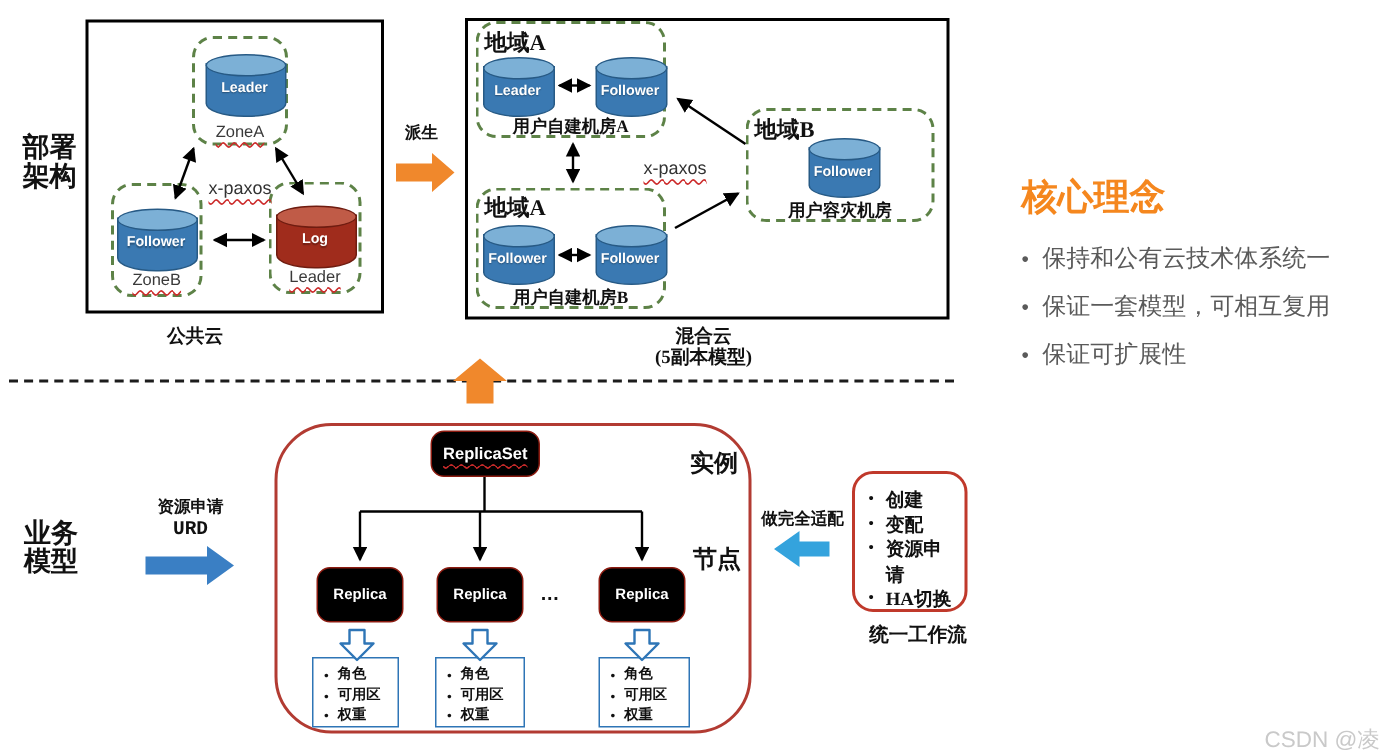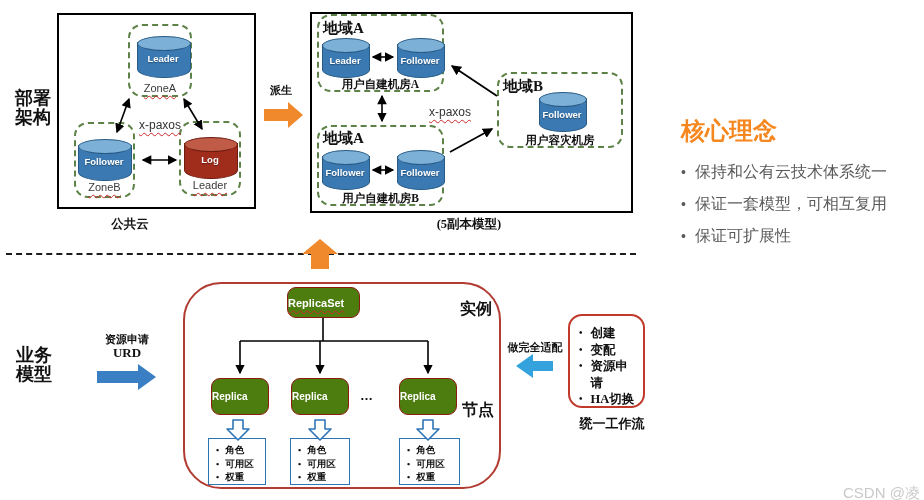--- a/index.html
+++ b/index.html
@@ -56,39 +56,39 @@
   .concept-title { font-size:24px; font-weight:bold; color:#f5871e; }
   .concept-bullet { display:flex; gap:9px; font-size:16px; color:#5a5a5a; }
   .concept-bullet .dot { font-size:14px; line-height:20px; color:#5a5a5a; }
 
   
   .sep-line { border-top:2px dashed #1c1c1c; }
   .bridge-label { font-size:13.5px; font-weight:bold; color:#c00000; }
 
   
   .red-container { border:2px solid #b23b32; border-radius:38px; background:#fff; }
-  .node-box { background:#4d7c0f; border:1px solid #8c1b10; border-radius:9px;
+  .node-box { background:#000000; border:1px solid #8c1b10; border-radius:9px;
               color:#fff; font-weight:bold; display:flex; align-items:center;
-              justify-content:flex-start; }
+              justify-content:center; }
   .tag-text { font-family:"Liberation Serif", serif; font-weight:600;
               font-size:16px; color:#111; }
   .attr-box { border:1.5px solid #2e75b6; background:#fff; padding:5px 4px 0 7px; }
   .attr-item { display:flex; gap:6px; font-family:"Liberation Serif", serif;
                font-weight:600; font-size:9.5px; line-height:13.5px; color:#111; }
   .attr-item .dot { font-size:9px; }
   .ellipsis-text { font-size:13px; font-weight:bold; color:#111; letter-spacing:2px; }
 
   .workflow-box { border:2px solid #c0392b; border-radius:14px; background:#fff;
                   padding:9px 6px 0 9px; }
   .wf-item { display:flex; gap:8px; font-family:"Liberation Serif", serif;
              font-weight:600; font-size:12.5px; line-height:16.5px; color:#111; }
   .wf-item .dot { font-size:10px; line-height:16.5px; }
   .wf-more { font-family:"Liberation Serif", serif; font-weight:600; font-size:12.5px;
              color:#111; letter-spacing:1px; }
-  .small-note { font-family:Liberation Serif, serif; font-weight:bold;
+  .small-note { font-family:Liberation Mono, monospace; font-weight:bold;
                 font-size:11px; color:#111; text-align:center; line-height:13px; }
 
   .watermark { font-size:15px; color:#c9c9c9; }
 
   svg.overlay { position:absolute; left:0; top:0; z-index:6; pointer-events:none; }
 </style>
 </head>
 <body>
 
 <div class="abs section-label" style="left:10px; top:89px; width:46px;">
@@ -149,20 +149,21 @@
 <div class="abs zone-box" style="left:497px; top:72px; width:126px; height:76px;"></div>
 <div class="abs region-tag" style="left:503px; top:77px;">地域B</div>
 <div class="cyl sm" style="left:539px; top:92px;">
   <span class="cyl-label">Follower</span>
 </div>
 <div class="abs room-label" style="left:497px; top:133px; width:126px;font-family:Liberation Serif, serif;">用户容灾机房</div>
 
 <div class="abs protocol" style="left:426px; top:105px; width:48px;"><span class="sq">x-paxos</span></div>
 
 <div class="abs caption" style="left:398px; top:217px; width:142px;">
+  <div>混合云</div>
   <div>(5副本模型)</div>
 </div>
 
 <div class="abs concept-title" style="left:681px; top:115px;">核心理念</div>
 <div class="abs concept-bullet" style="left:681px; top:162px;">
   <span class="dot">•</span>
   <span>保持和公有云技术体系统一</span>
 </div>
 <div class="abs concept-bullet" style="left:681px; top:194px;">
   <span class="dot">•</span>
@@ -196,21 +197,21 @@
 <div class="abs node-box" style="left:211px; top:378px; width:58px; height:37px; font-size:10px;">
   <span>Replica</span>
 </div>
 <div class="abs node-box" style="left:291px; top:378px; width:58px; height:37px; font-size:10px;">
   <span>Replica</span>
 </div>
 <div class="abs node-box" style="left:399px; top:378px; width:58px; height:37px; font-size:10px;">
   <span>Replica</span>
 </div>
 <div class="abs ellipsis-text" style="left:360px; top:388px;">…</div>
-<div class="abs tag-text" style="left:462px; top:400px;">节点</div>
+<div class="abs tag-text" style="left:462px; top:363px;">节点</div>
 
 <div class="abs attr-box" style="left:208px; top:438px; width:58px; height:47px;">
   <div class="attr-item">
       <span class="dot">•</span>
       <span>角色</span>
     </div>
   <div class="attr-item">
       <span class="dot">•</span>
       <span>可用区</span>
     </div>

